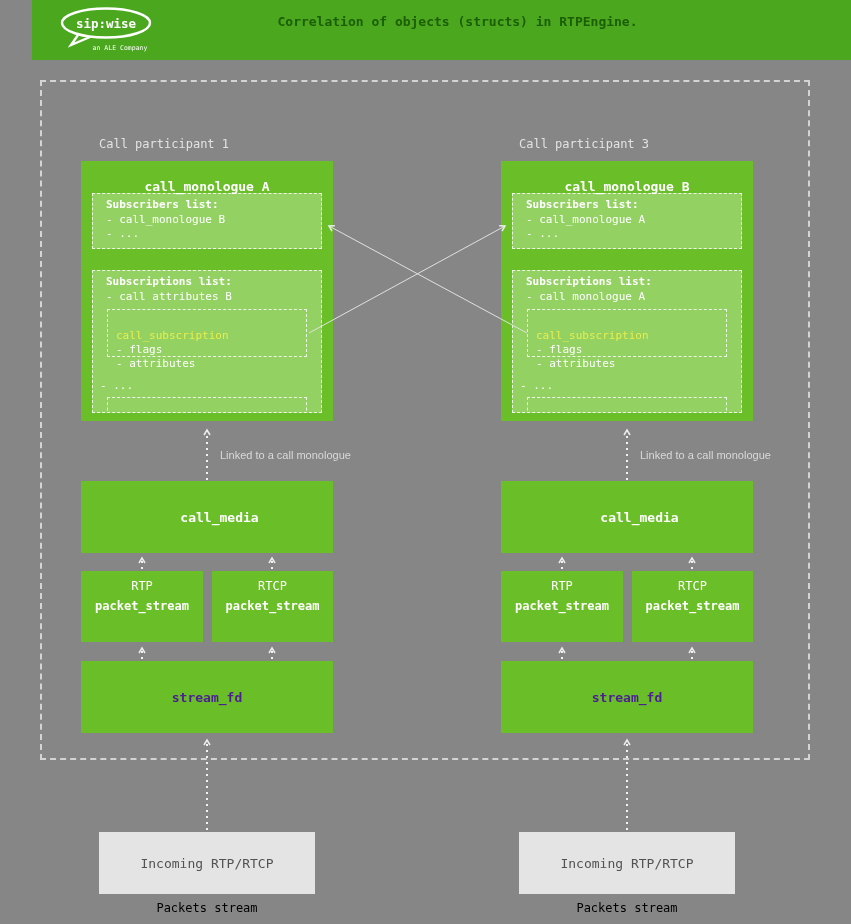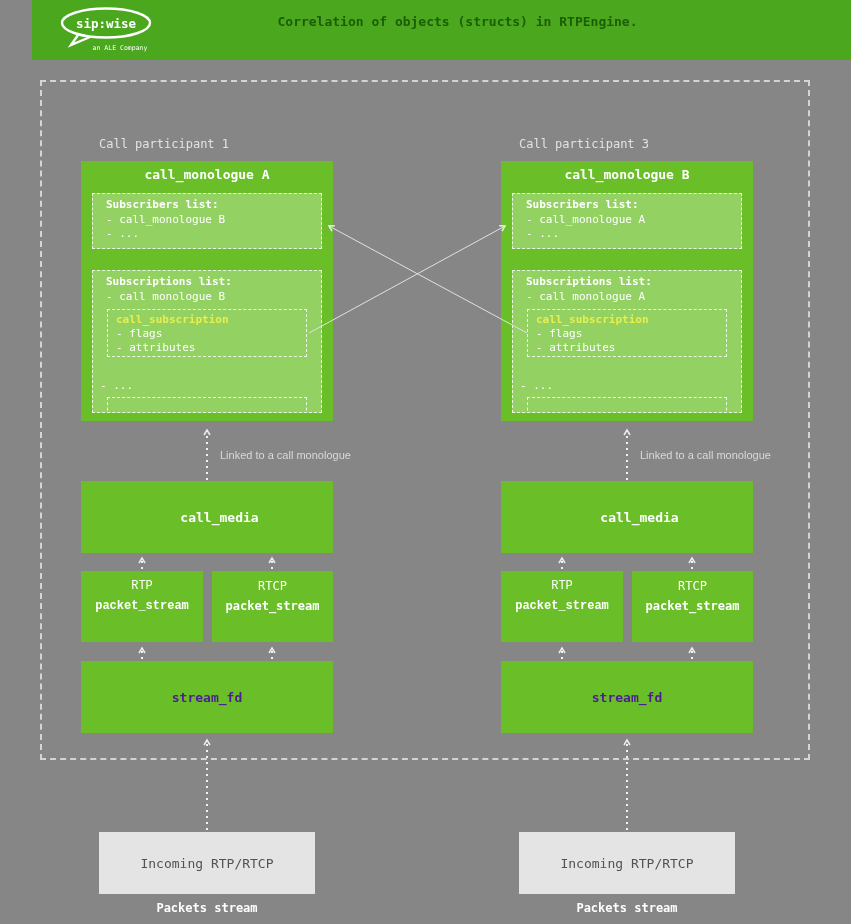--- a/index.html
+++ b/index.html
@@ -17,52 +17,52 @@
   
   .outer-dash { position:absolute; left:40px; top:80px; width:770px; height:680px;
     border:2px dashed #d4d4d4; }
   
   .col { position:absolute; top:0; width:252px; height:924px; }
   .col.left  { left:81px; }
   .col.right { left:501px; }
   .caption { position:absolute; top:137px; left:18px; color:#e3e3e3; font-size:12px; white-space:nowrap; }
   .monologue { position:absolute; top:161px; left:0; width:252px; height:260px;
     background:var(--box-green,#6abf28); }
-  .monologue-title { text-align:center; padding-top:6px; color:#ffffff; font-weight:bold; font-size:13px; }
+  .monologue-title { text-align:center; padding-top:18px; color:#ffffff; font-weight:bold; font-size:13px; }
   .subbox { position:absolute; left:11px; width:230px;
     background:rgba(255,255,255,0.28); border:1px dashed rgba(255,255,255,0.85);
     color:#ffffff; font-size:11px; line-height:14.5px; padding:4px 13px; }
   .subbox .t { font-weight:bold; }
   .subscribers { top:32px; height:56px; }
   .subscriptions { top:109px; height:143px; overflow:hidden; }
   .subscription-inner { position:absolute; left:14px; top:38px; width:200px; height:48px;
     border:1px dashed rgba(255,255,255,0.85); padding:3px 8px; font-size:11px; line-height:14px; }
-  .subscription-inner .t { color:var(--subscription-title,#e9ee4b); font-weight:bold; }
+  .subscription-inner .t { color:var(--subscription-title,#e9ee4b); font-weight:normal;margin-top:16px; }
   .more  { position:absolute; left:7px; top:108px; }
   .ghost { position:absolute; left:14px; top:126px; width:200px; height:24px;
     border:1px dashed rgba(255,255,255,0.85); }
   .linked-label { position:absolute; top:449px; left:139px; white-space:nowrap;
     color:#d9d9d9; font-size:11px; font-family:"Liberation Sans","DejaVu Sans",sans-serif; }
   .media-box { position:absolute; top:481px; left:0; width:252px; height:72px;
     background:var(--box-green,#6abf28); color:#fff; font-weight:bold; font-size:13px;
     display:flex; align-items:center; justify-content:center;padding-left:25px; }
   .ps { position:absolute; top:571px; height:71px; background:var(--box-green,#6abf28);
     text-align:center; color:#fff; }
-  .ps.first  { left:0;   width:122px;font-family:Liberation Mono, monospace; }
+  .ps.first  { left:0;   width:122px; }
   .ps.second { left:131px; width:121px; }
   .ps .proto { margin-top:8px; font-size:12px; }
   .ps .name  { margin-top:6px; font-size:12px; font-weight:bold; }
   .fd-box { position:absolute; top:661px; left:0; width:252px; height:72px;
     background:var(--box-green,#6abf28); color:#4c1d95; font-weight:bold; font-size:13px;
     display:flex; align-items:center; justify-content:center; }
   .incoming { position:absolute; top:832px; left:18px; width:216px; height:62px;
     background:var(--incoming-bg,#e4e4e4); color:#525252; font-size:13px;
     display:flex; align-items:center; justify-content:center; }
   .packets-label { position:absolute; top:901px; left:0; width:252px; text-align:center;
-    color:#ffffff; font-size:12px;font-weight:bold; }
+    color:#000000; font-size:12px; }
   
   svg.arrows { position:absolute; left:0; top:0; z-index:5; pointer-events:none; }
   .solid { stroke:#e0e0e0; stroke-width:1; fill:none; }
   .dot   { stroke:#f2f2f2; stroke-width:2; stroke-dasharray:2 4; fill:none; }
 </style>
 </head>
 <body>
 
 <div class="page" style="--page-bg: #868686; --header-bg: #4aa71e; --title-green: #1b5e05; --box-green: #6abf28; --subscription-title: #e9ee4b; --incoming-bg: #e4e4e4;">
 
@@ -84,21 +84,21 @@
     <div class="caption">Call participant 1</div>
     <div class="monologue">
       <div class="monologue-title">call_monologue A</div>
       <div class="subbox subscribers">
         <div class="t">Subscribers list:</div>
         <div>- call_monologue B</div>
         <div>- ...</div>
       </div>
       <div class="subbox subscriptions">
         <div class="t">Subscriptions list:</div>
-        <div>- call monologue B</div>
+        <div>- call attributes B</div>
         <div class="subscription-inner">
           <div class="t">call_subscription</div>
           <div>- flags</div>
           <div>- attributes</div>
         </div>
         <div class="more">- ...</div>
         <div class="ghost"></div>
       </div>
     </div>
     <div class="linked-label">Linked to a call monologue</div>

